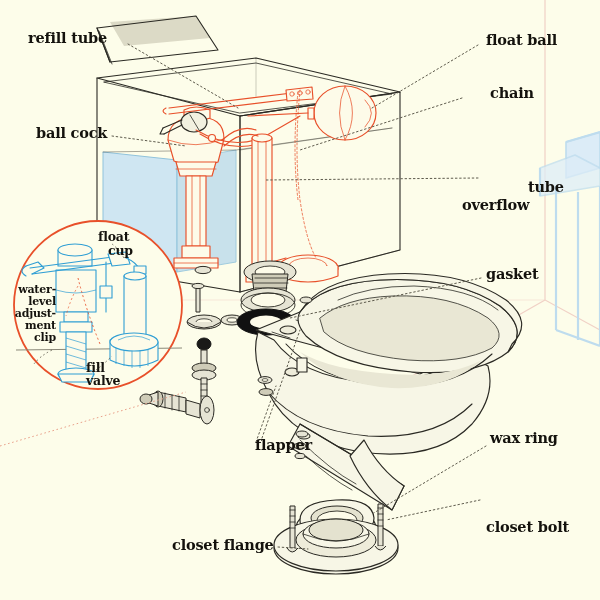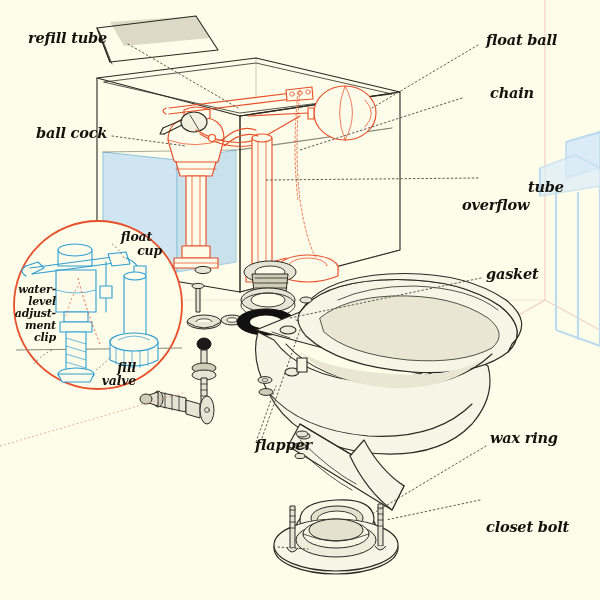--- a/index.html
+++ b/index.html
@@ -1,38 +1,38 @@
 <!DOCTYPE html>
 <html><head>
 <meta charset="utf-8">
 <style>
   html,body{margin:0;padding:0;}
   body{
     width:600px;height:600px;overflow:hidden;
     background:#fdfdea;
     font-family:"DejaVu Serif","Liberation Serif",serif;
   }
-  #stage{position:relative;width:600px;height:580px;font-style:italic;}
+  #stage{position:relative;width:600px;height:580px;}
   svg#art{position:absolute;left:0;top:0;width:600px;height:600px;display:block;}
 
   .lbl{
     position:absolute;
     font-family:"DejaVu Serif","Liberation Serif",serif;
     font-weight:700;
     color:#14120d;
     letter-spacing:-0.2px;
     line-height:1.02;
     white-space:pre;
     -webkit-font-smoothing:antialiased;
   }
   .lbl.big{font-size:14.5px;}
   .lbl.mid{font-size:12.5px;}
   .lbl.sml{font-size:11px;line-height:1.04;}
   .ra{text-align:right;}
-  .ca{text-align:right;}
+  .ca{text-align:left;}
 </style>
 </head>
 <body>
 
 <div id="stage">
 
   <svg id="art" viewBox="0 0 600 600">
     <defs>
       <style>
         .ln{fill:none;stroke:#2a2923;stroke-width:1.1;stroke-linejoin:round;stroke-linecap:round;}
@@ -359,20 +359,21 @@
 
   <div class="lbl big" style="left:486px;top:33px;">float ball</div>
   <div class="lbl big" style="left:490px;top:86px;">chain</div>
   <div class="lbl big" style="left:462px;top:163px;margin-top:35px;">overflow</div>
   <div class="lbl big" style="left:488px;top:180px;margin-left:40px;">tube</div>
 
   <div class="lbl big" style="left:486px;top:267px;">gasket</div>
   <div class="lbl big" style="left:490px;top:431px;">wax ring</div>
   <div class="lbl big" style="left:486px;top:492px;margin-top:28px;">closet bolt</div>
 
+  <div class="lbl big" style="left:172px;top:538px;">closet flange</div>
   <div class="lbl big" style="left:211px;top:438px;margin-left:44px;">flapper</div>
 
   <div class="lbl mid ca" style="left:98px;top:231px;width:54px;">float</div>
   <div class="lbl mid ca" style="left:108px;top:245px;width:54px;">cup</div>
 
   <div class="lbl sml ra" style="left:0px;top:284px;width:56px;">water-</div>
   <div class="lbl sml ra" style="left:0px;top:296px;width:56px;">level</div>
   <div class="lbl sml ra" style="left:0px;top:308px;width:56px;">adjust-</div>
   <div class="lbl sml ra" style="left:0px;top:320px;width:56px;">ment</div>
   <div class="lbl sml ra" style="left:0px;top:332px;width:56px;">clip</div>

